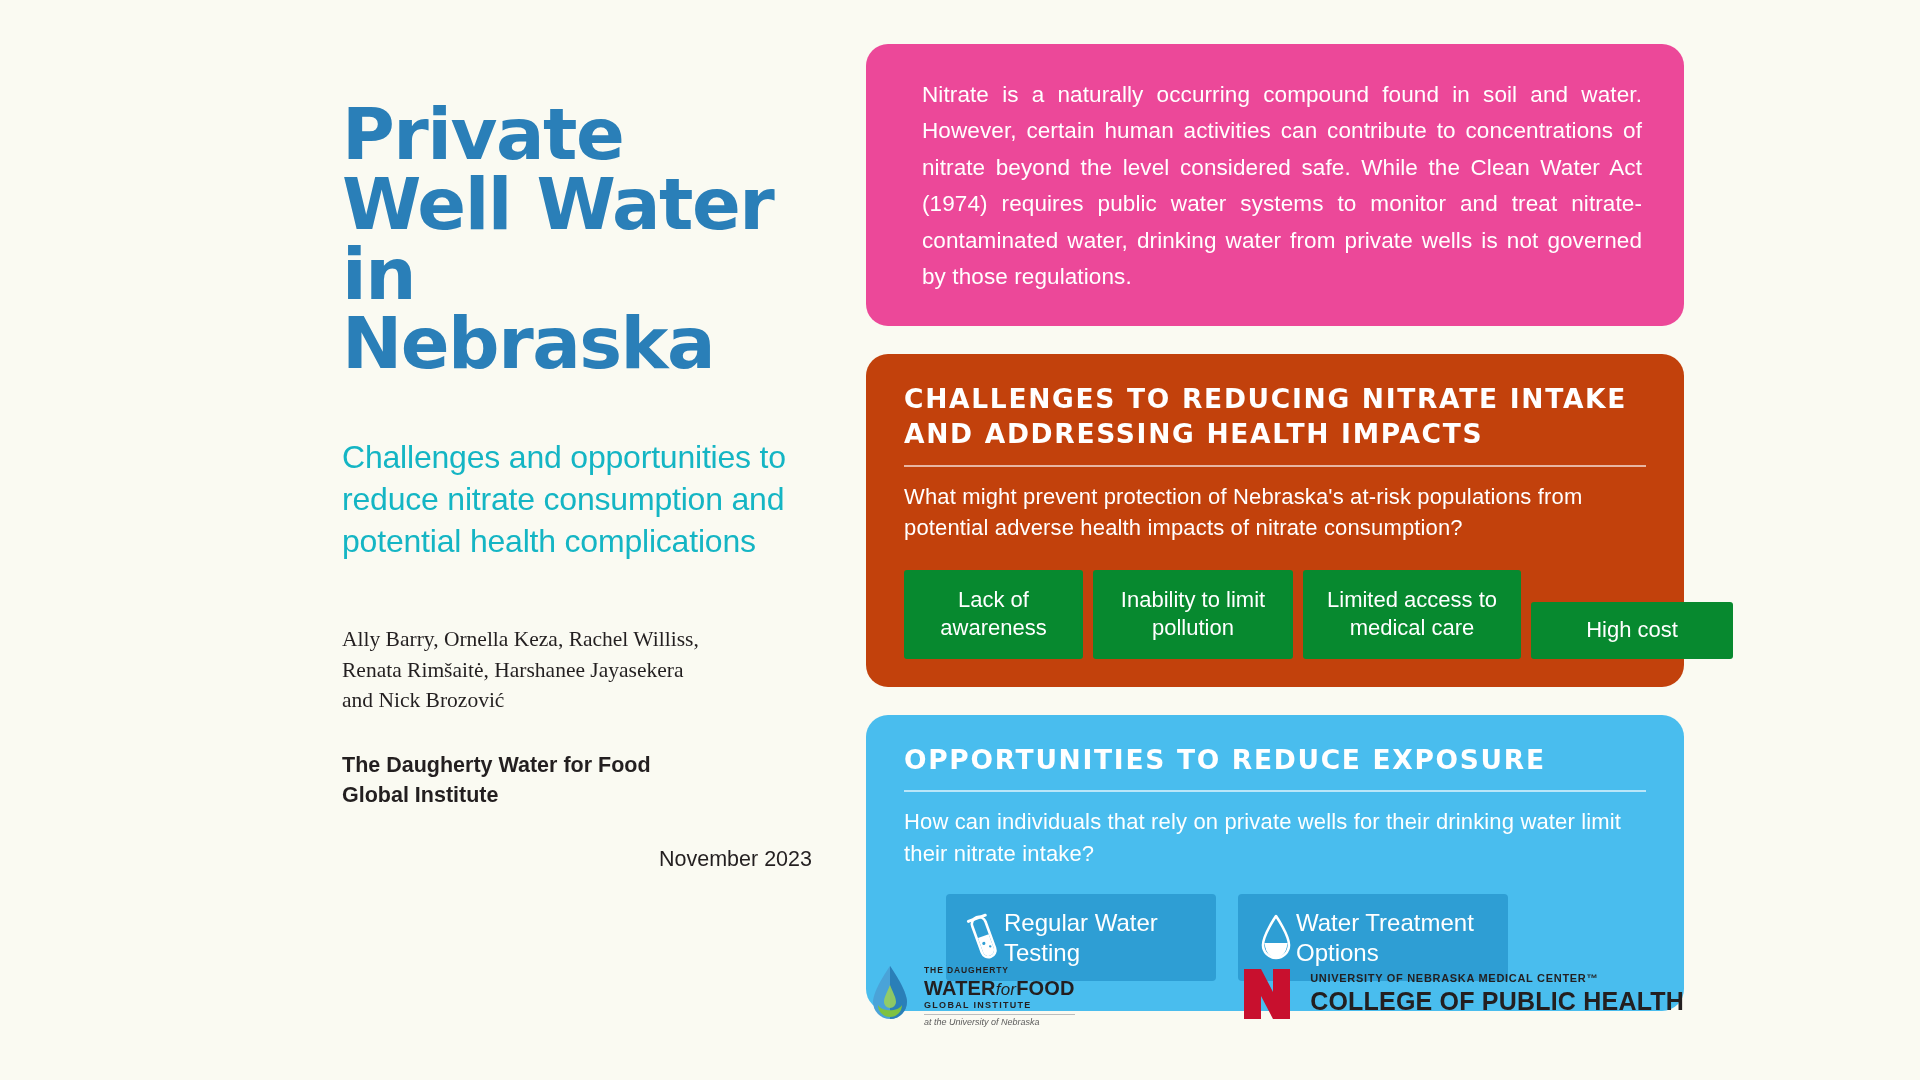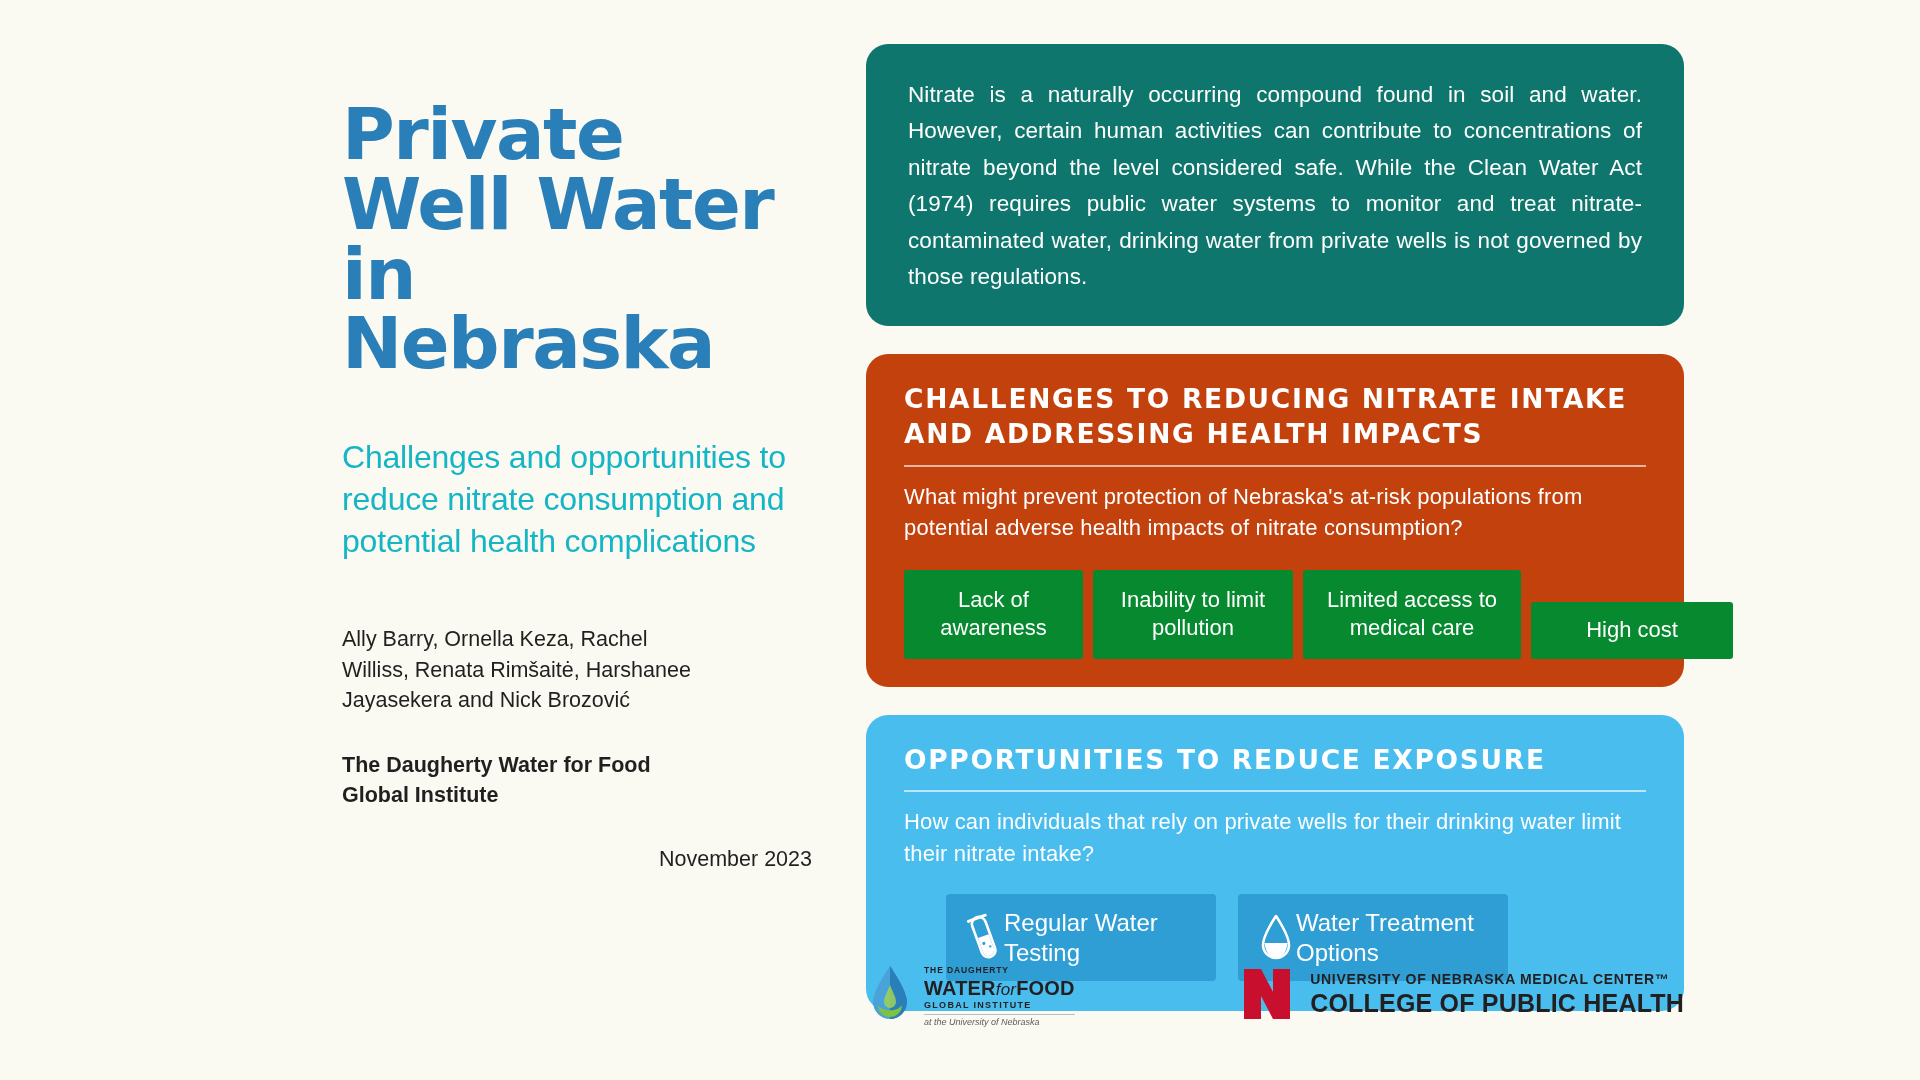--- a/index.html
+++ b/index.html
@@ -33,21 +33,21 @@
     font-size:32px;
     line-height:1.30;
     color:#14b5c4;
     font-weight:normal;
     letter-spacing:-0.2px;
     width:460px;
   }
   .authors{
     margin:0;margin-top:62px;
     font-size:21.5px;line-height:1.42;
-    color:#231f20;width:375px;
+    color:#231f20;width:375px;font-family:Liberation Serif, serif;
   }
   .institute{
     margin:0;margin-top:34px;
     font-size:21.5px;line-height:1.40;
     color:#231f20;font-weight:bold;width:360px;
   }
   .date{
     margin:0;margin-top:34px;
     font-size:21.5px;line-height:1.4;
     color:#231f20;
@@ -60,22 +60,22 @@
     left:866px;top:44px;width:818px;
   }
   .card{
     border-radius:22px;
     box-sizing:border-box;
     margin-bottom:28px;
   }
 
   
   .card-intro{
-    background:#0f766e;
-    padding:33px 42px 30px 42px;
+    background:#ec4899;
+    padding:33px 42px 30px 56px;
   }
   .card-intro p{
     margin:0;
     color:#ffffff;
     font-size:22.5px;
     line-height:1.62;
     text-align:justify;
     letter-spacing:.1px;
   }
 
@@ -180,21 +180,21 @@
   .wff-l1{font-size:8.5px;letter-spacing:.9px;color:#231f20;font-weight:bold;}
   .wff-l2{font-size:20px;letter-spacing:.2px;color:#231f20;font-weight:bold;margin-top:2px;}
   .wff-l2 em{font-style:italic;font-weight:normal;font-size:17px;}
   .wff-l3{font-size:9px;letter-spacing:1.3px;color:#231f20;font-weight:bold;margin-top:3px;}
   .wff-rule{height:1px;background:#bdbdbd;margin:4px 0 3px 0;}
   .wff-l4{font-size:9px;font-style:italic;color:#5c5c5c;}
 
   .logo-unmc{display:flex;align-items:center;gap:14px;}
   .unmc-n{width:58px;height:58px;flex:0 0 auto;}
   .unmc-text{line-height:1;}
-  .unmc-l1{font-size:14px;letter-spacing:.7px;color:#231f20;font-weight:bold;}
+  .unmc-l1{font-size:11px;letter-spacing:.7px;color:#231f20;font-weight:bold;}
   .unmc-l2{font-size:25px;letter-spacing:.2px;color:#231f20;font-weight:bold;margin-top:5px;}
 </style>
 </head>
 <body>
 
 <div class="page">
 
   <div class="left-col">
     <h1 class="main-title">Private Well Water in Nebraska</h1>
     <p class="subtitle">Challenges and opportunities to reduce nitrate consumption and potential health complications</p>

